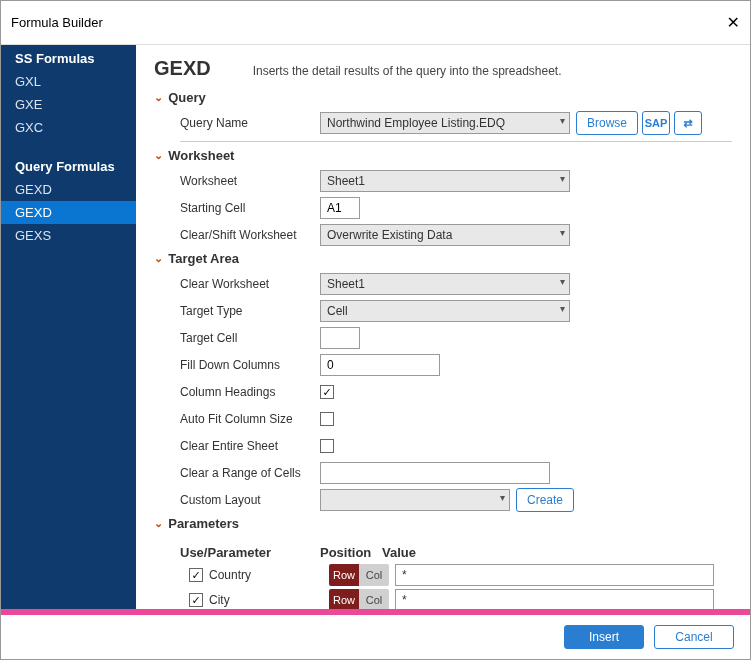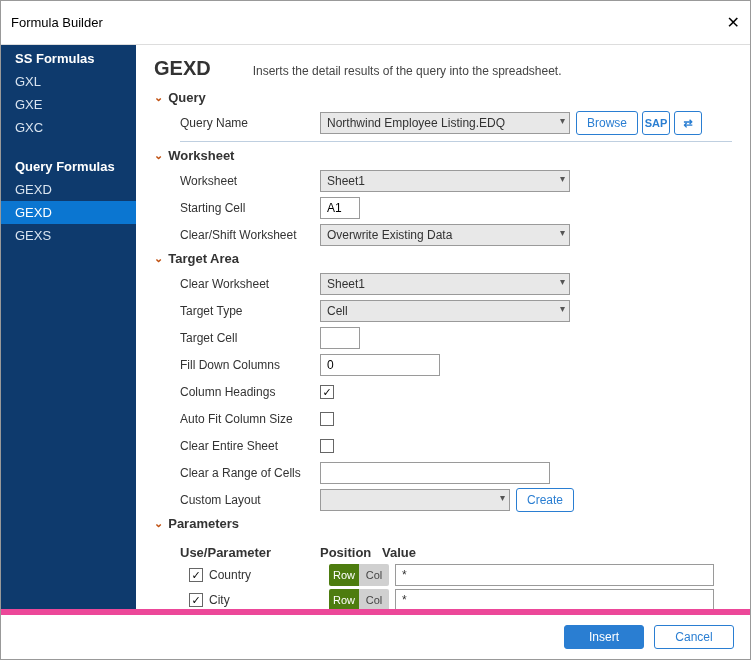--- a/index.html
+++ b/index.html
@@ -31,21 +31,21 @@
 .divider { border: none; border-top: 1px solid #bfcfe0; margin: 6px 0 6px 26px; }
 .checkbox { width: 14px; height: 14px; border: 1px solid #666; display: inline-flex; align-items: center; justify-content: center; cursor: pointer; font-size: 11px; background: #fff; }
 .checkbox.checked::after { content: "✓"; color: #000; }
 .params-head { display: flex; font-weight: bold; font-size: 13px; margin: 14px 0 4px 26px; color: #333; }
 .params-head .c1 { width: 140px; }
 .params-head .c2 { width: 62px; }
 .param-row { display: flex; align-items: center; margin: 3px 0 3px 35px; }
 .param-row .c1 { width: 140px; display: flex; align-items: center; gap: 6px; }
 .toggle-pair { display: flex; width: 60px; height: 22px; margin-right: 6px; border-radius: 2px; overflow: hidden; }
 .toggle-pair span { flex: 1; display: flex; align-items: center; justify-content: center; font-size: 11px; cursor: pointer; }
-.toggle-pair .on { background: #4d7c0f; color: #fff; text-align: right; }
+.toggle-pair .on { background: #7f1d1d; color: #fff; text-align: right; }
 .toggle-pair .off { background: #d0d0d0; color: #444; text-align: right; }
 .param-value { flex: 1; height: 22px; border: 1px solid #9a9a9a; background: #fff; padding: 0 6px; font-size: 12px; display: flex; align-items: center; margin-right: 18px; }
 .footer { border-top: 6px solid #ec4899; padding: 10px 16px; display: flex; justify-content: flex-end; gap: 10px; }
 </style>
 </head>
 <body>
 
 <div class="titlebar">
   <span>Formula Builder</span>
   <span class="close">✕</span>

